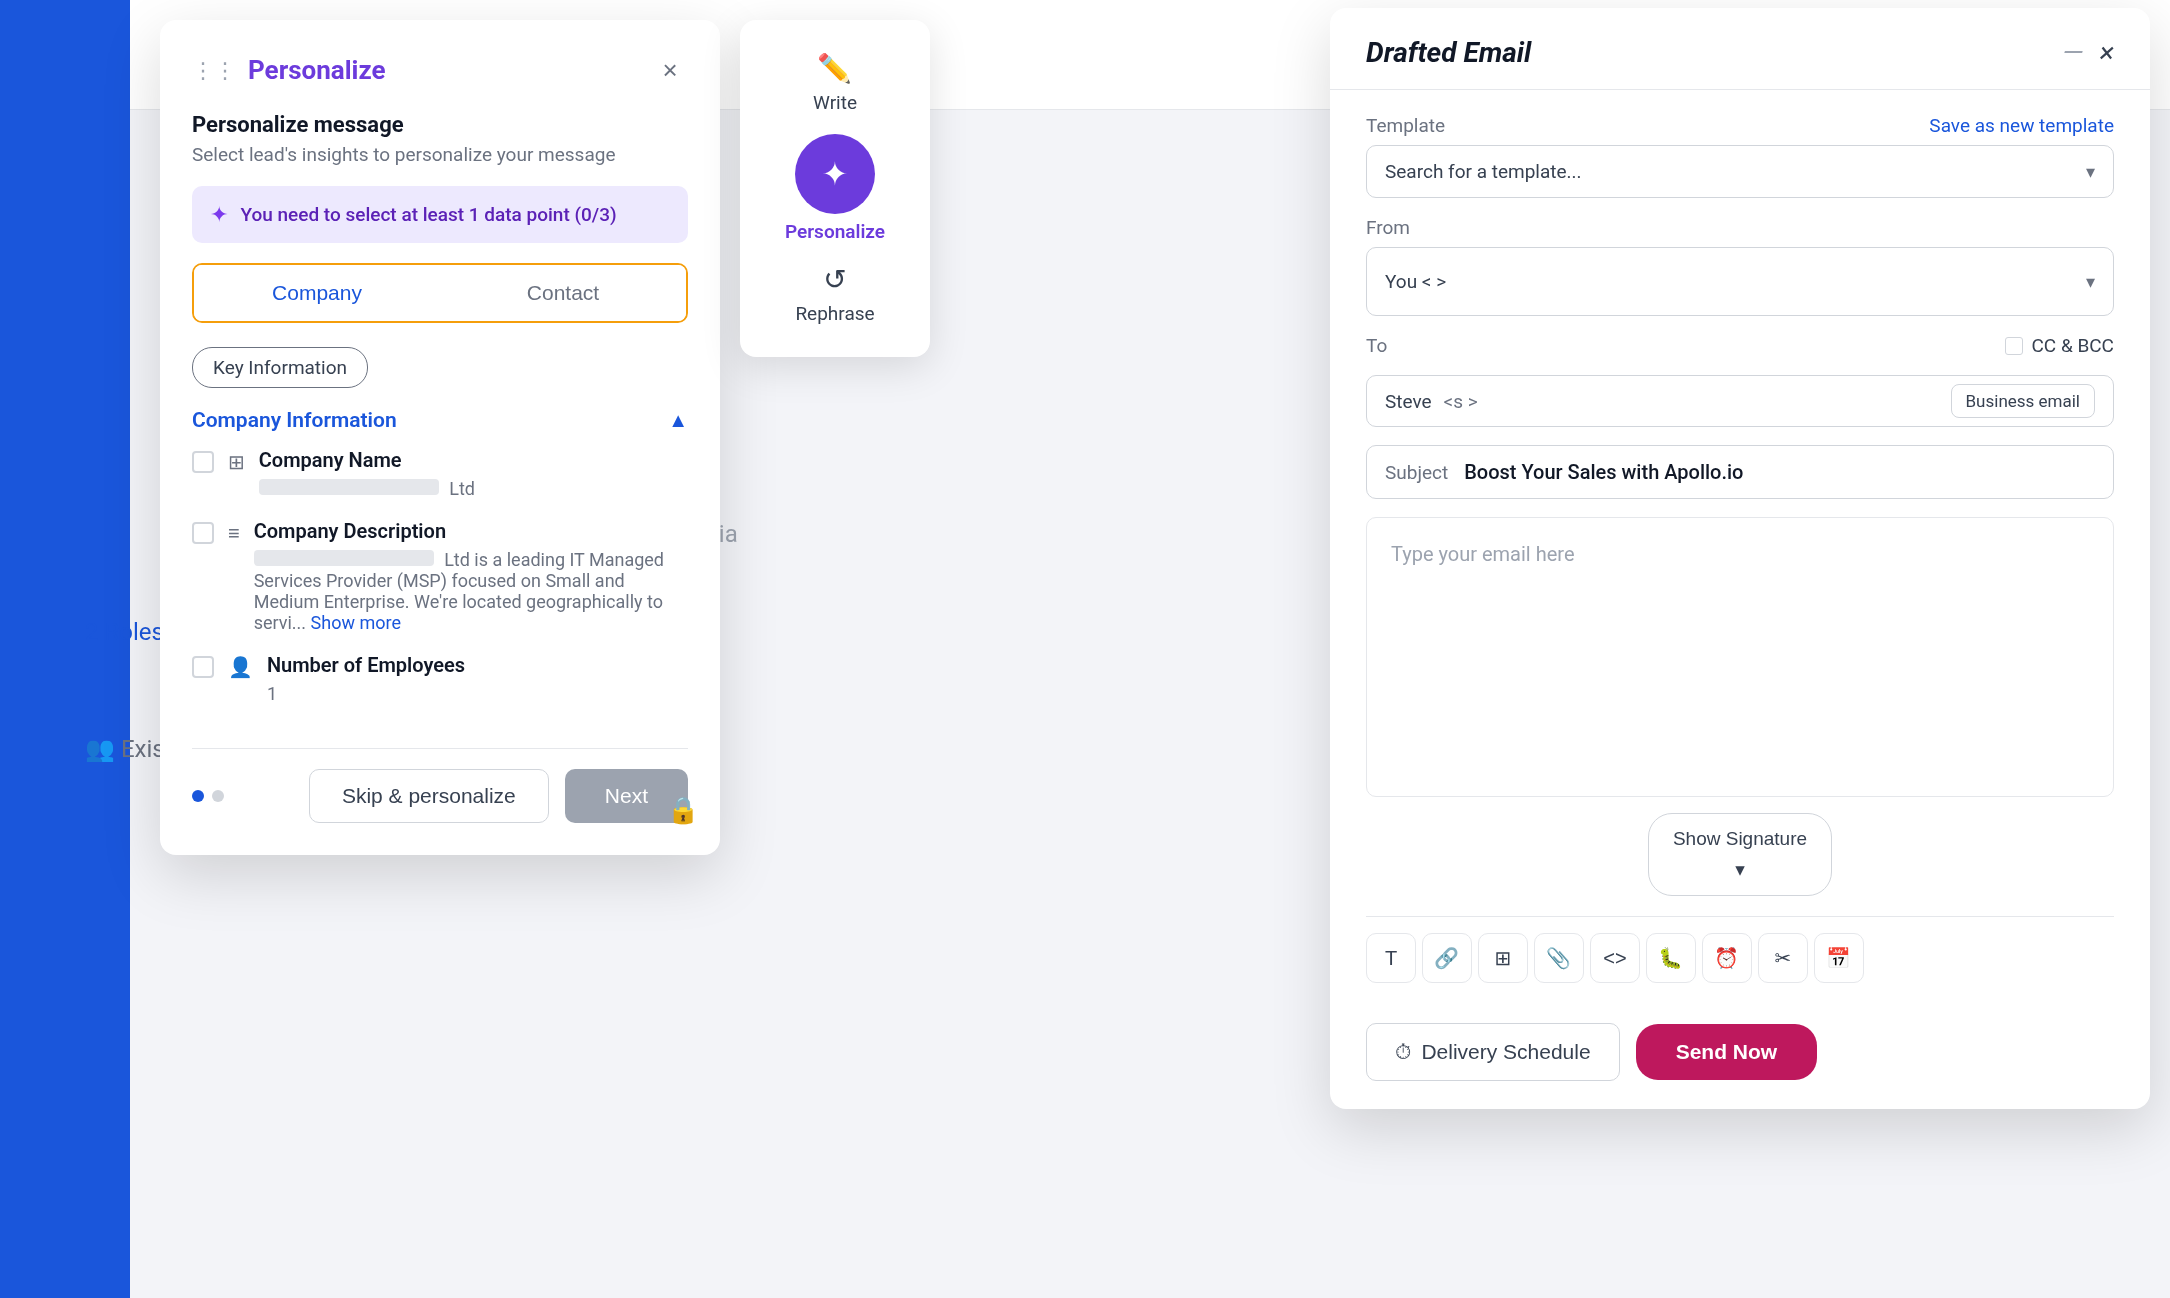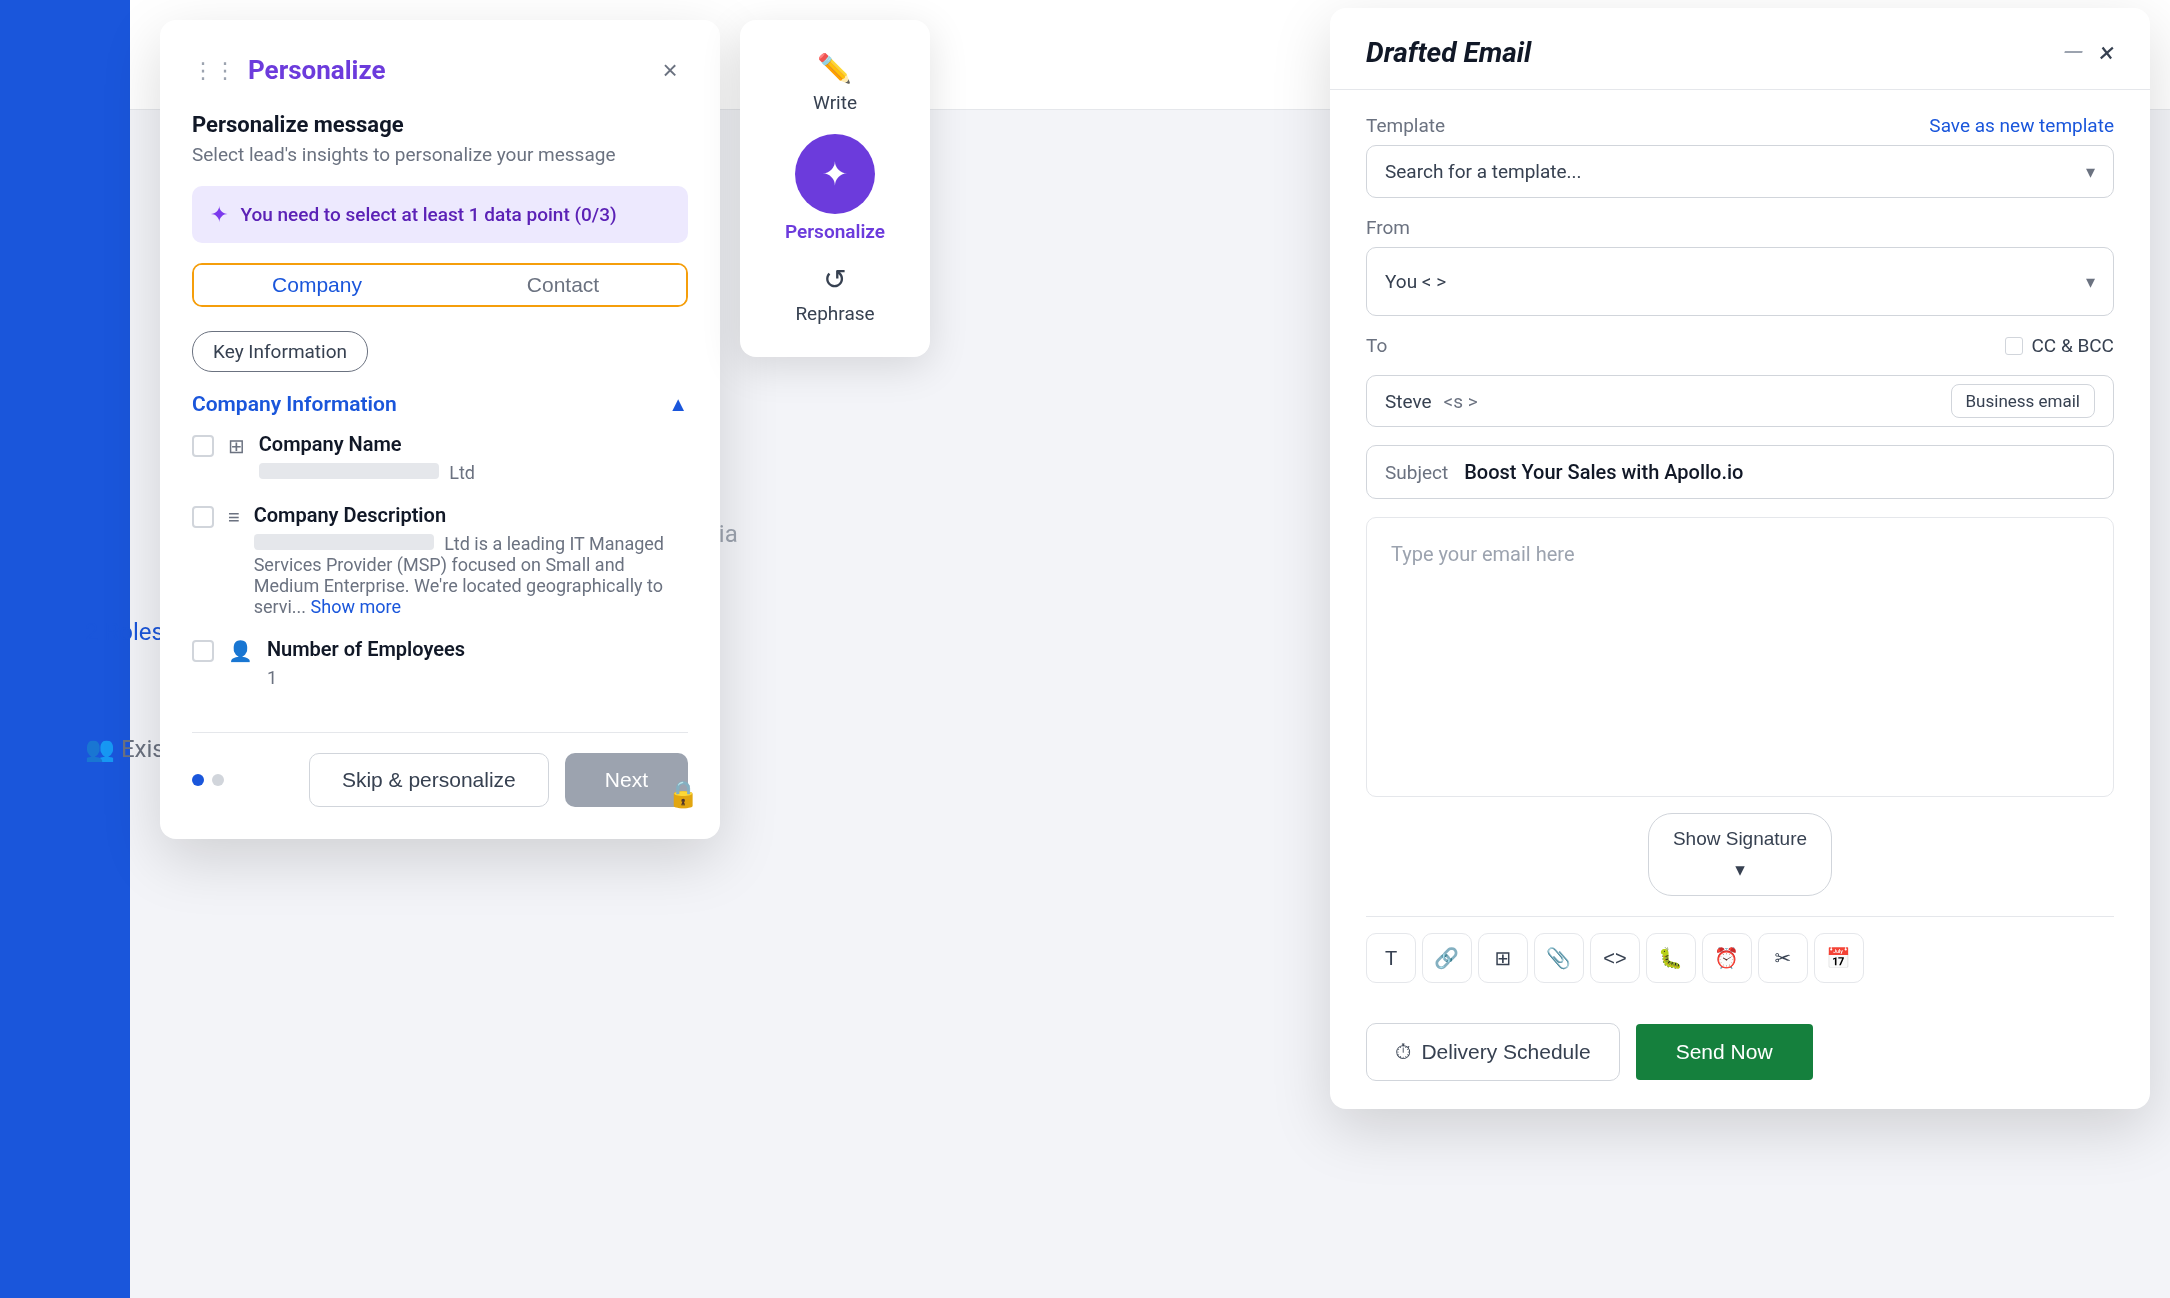--- a/index.html
+++ b/index.html
@@ -190,21 +190,21 @@
     .tab-switcher {
       display: flex;
       border: 2.5px solid #f59e0b;
       border-radius: 10px;
       overflow: hidden;
       margin-bottom: 24px;
     }
 
     .tab-btn {
       flex: 1;
-      padding: 8px;
+      padding: 16px;
       border: none;
       background: #fff;
       font-size: 21px;
       font-weight: 500;
       cursor: pointer;
       color: #6b7280;
     }
 
     .tab-btn.active {
       color: #1a56db;
@@ -667,24 +667,24 @@
       border-radius: 10px;
       background: #fff;
       font-size: 21px;
       color: #374151;
       cursor: pointer;
     }
 
     .send-now-btn {
       padding: 16px 40px;
       border: none;
-      border-radius: 4px;
-      background: #15803d;
+      border-radius: 22px;
+      background: #be185d;
       font-size: 21px;
-      font-weight: 400;
+      font-weight: 700;
       color: #fff;
       cursor: pointer;
     }
 
     .modal-scroll-area {
       max-height: 380px;
       overflow-y: auto;
     }
 
     .modal-scroll-area::-webkit-scrollbar {

